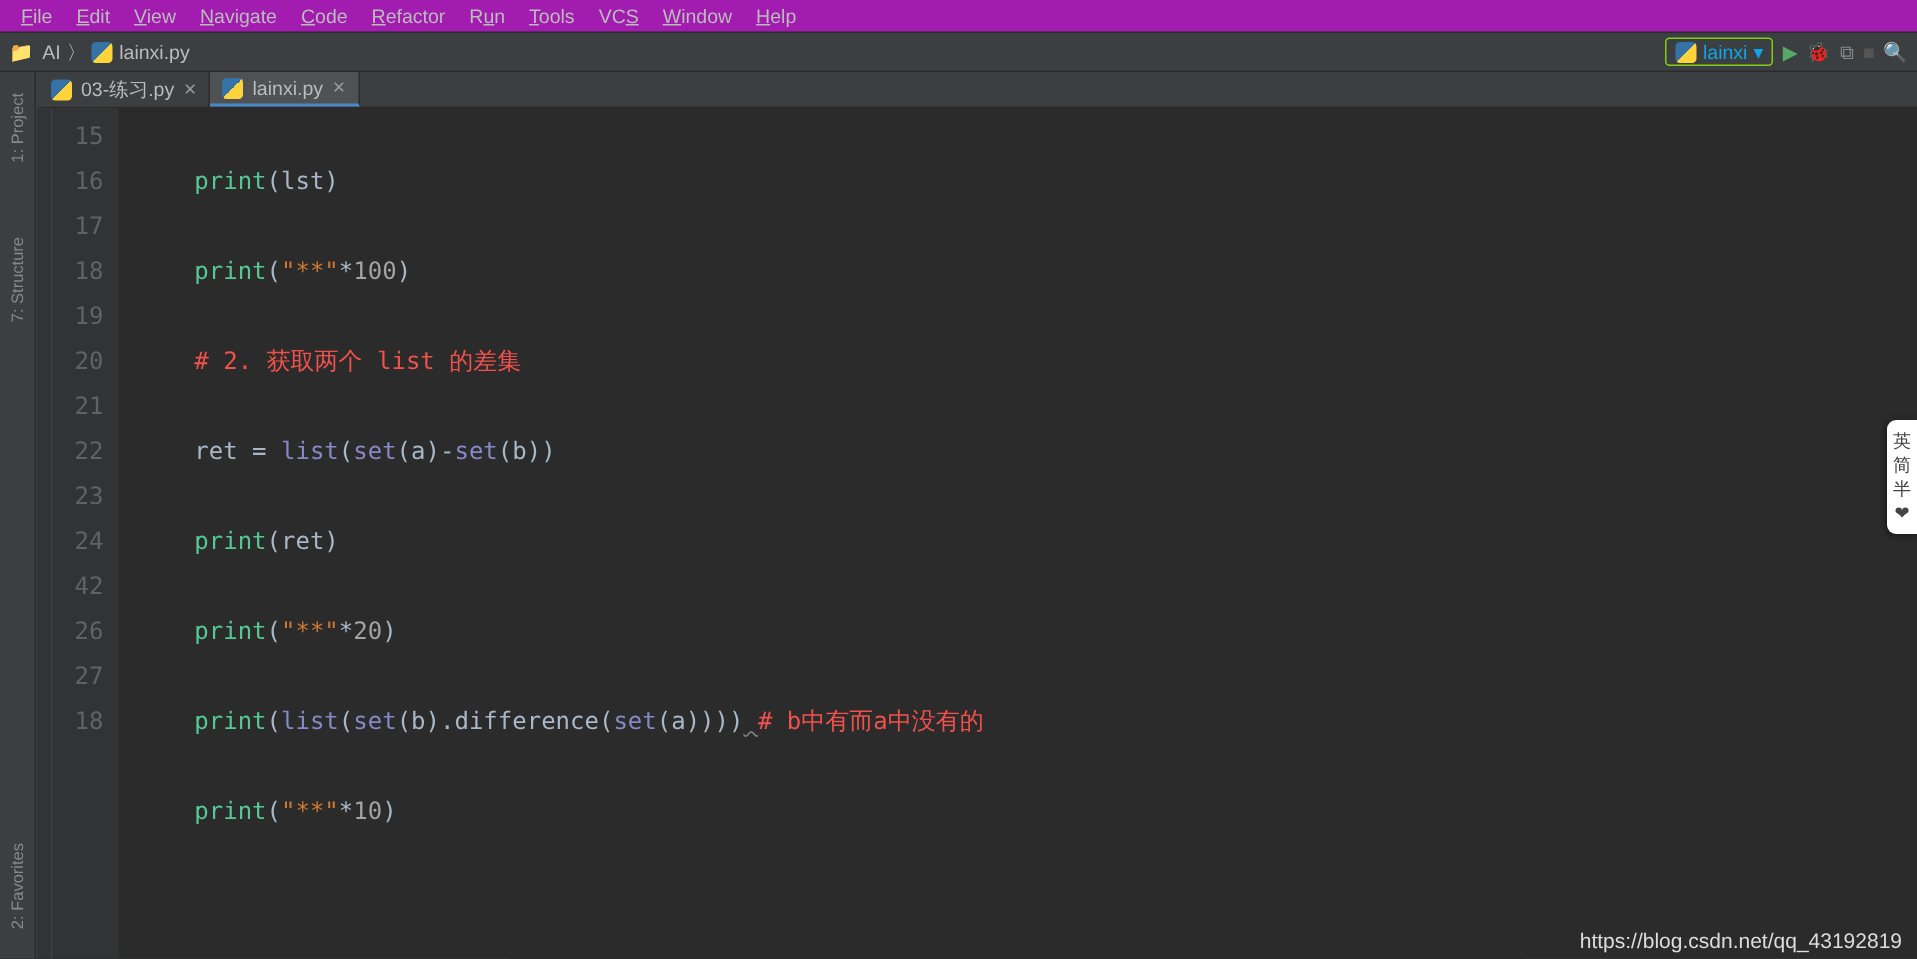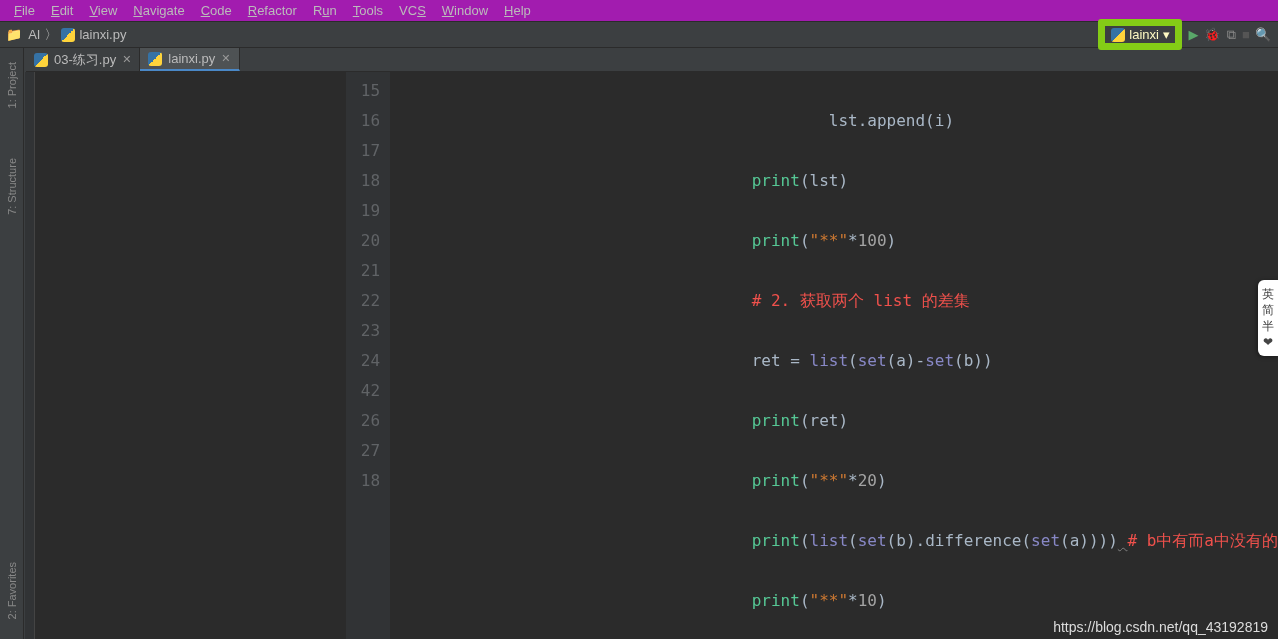--- a/index.html
+++ b/index.html
@@ -35,25 +35,25 @@
     background: #3c3f41;
     border-bottom: 1px solid #2b2b2b;
     justify-content: space-between;
   }
   .toolbar-left { display: flex; align-items: center; gap: 4px; }
   .toolbar-right { display: flex; align-items: center; gap: 6px; }
   .folder-icon { color: #cccccc; margin-right: 2px; }
   .breadcrumb { color: #bbbbbb; }
   .run-config {
     display: flex; align-items: center;
-    border: 7px solid #84cc16;
+    border: 1px solid #84cc16;
     padding: 1px 6px;
     border-radius: 3px;
     gap: 4px;
-    color: #fef9c3;
+    color: #0ea5e9;
   }
   .run-play { color: #59a869; font-size: 13px; }
   .bug-icon { color: #59a869; }
   .py-icon { display:inline-block; width:14px;height:14px; background: linear-gradient(135deg,#3572A5 50%,#FFD43B 50%); border-radius:3px; }
   .tabbar {
     display: flex;
     background: #3c3f41;
     border-bottom: 1px solid #2b2b2b;
     height: 24px;
     margin-left: 26px;
@@ -90,21 +90,20 @@
     margin: 10px 0;
     cursor: pointer;
   }
   .editor {
     position: absolute;
     left: 25px; top: 72px; right: 0; bottom: 0;
     background: #2b2b2b;
     display: flex;
     font-family: Consolas, monospace;
     font-size: 16px;
-    justify-content: space-between;
   }
   .gutter-strip {
     width: 10px;
     background: #313335;
     border-right: 1px solid #444;
   }
   .gutter {
     width: 44px;
     background: #313335;
     color: #606366;
@@ -216,21 +215,20 @@
     <div>21</div>
       <div>22</div>
       <div>23</div>
     <div>24</div>
       <div>42</div>
       <div>26</div>
     <div>27</div>
       <div>18</div>
   </div>
   <div class="code">
-<div>            <span class="id">lst.append(i)</span></div>
 <div>    <span class="fn">print</span><span class="id">(lst)</span></div>
 <div>    <span class="fn">print</span><span class="id">(</span><span class="str">"**"</span><span class="op">*</span><span class="num">100</span><span class="id">)</span></div>
 <div>    <span class="cmt"># 2. 获取两个 list 的差集</span></div>
 <div>    <span class="id">ret = </span><span class="bi">list</span><span class="id">(</span><span class="bi">set</span><span class="id">(a)</span><span class="op">-</span><span class="bi">set</span><span class="id">(b))</span></div>
 <div>    <span class="fn">print</span><span class="id">(ret)</span></div>
 <div>    <span class="fn">print</span><span class="id">(</span><span class="str">"**"</span><span class="op">*</span><span class="num">20</span><span class="id">)</span></div>
 <div>    <span class="fn">print</span><span class="id">(</span><span class="bi">list</span><span class="id">(</span><span class="bi">set</span><span class="id">(b).difference(</span><span class="bi">set</span><span class="id">(a))))</span><span class="warn"> </span><span class="cmt"># b中有而a中没有的</span></div>
 <div>    <span class="fn">print</span><span class="id">(</span><span class="str">"**"</span><span class="op">*</span><span class="num">10</span><span class="id">)</span></div>
 
 

